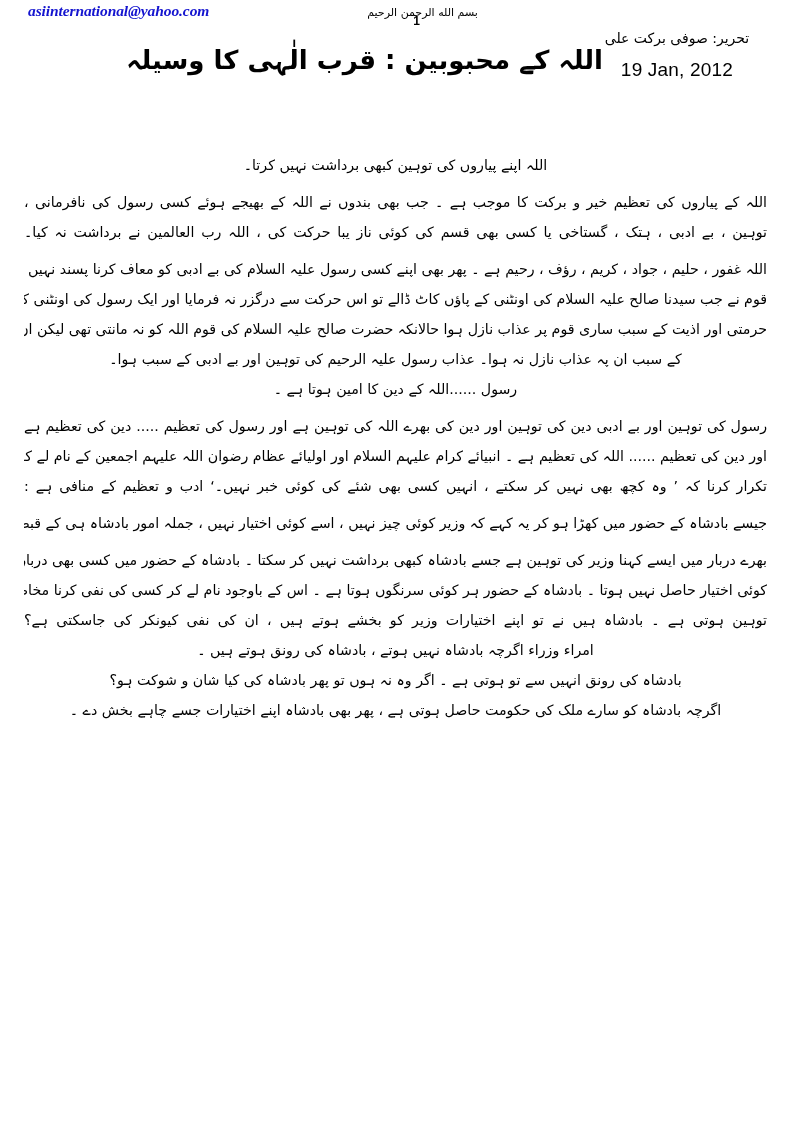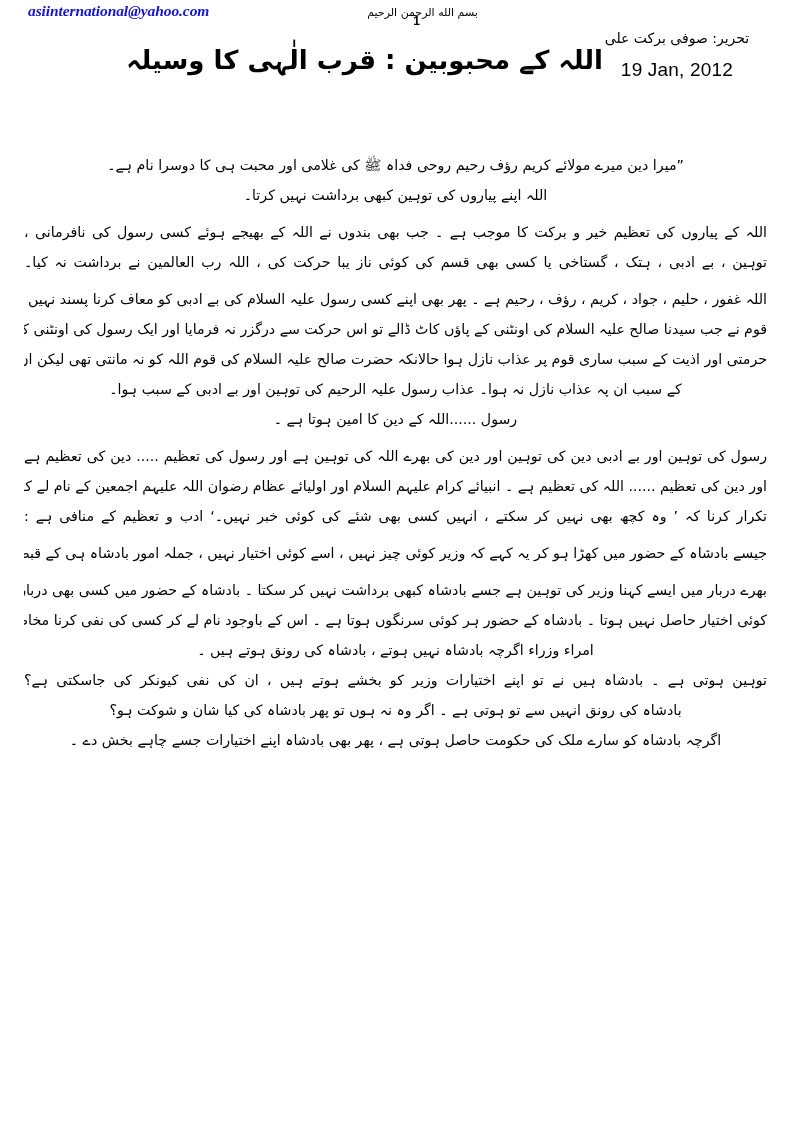--- a/index.html
+++ b/index.html
@@ -146,21 +146,20 @@
 
   <div class="byline">
     <div class="byline-author">تحریر:  صوفی برکت علی</div>
     <div class="byline-date">19 Jan, 2012</div>
   </div>
 
   <div class="doc-title">اللہ کے محبوبین : قرب الٰہی کا وسیلہ</div>
 
   <div class="body-block" id="body-block">
       <div class="para">
-        <span class="line indent-md">”میرا دین میرے مولائے کریم رؤف رحیم روحی فداہ ﷺ کی غلامی اور محبت ہی کا دوسرا نام ہے۔</span>
         <span class="line indent-md">اللہ اپنے پیاروں کی توہین کبھی برداشت نہیں کرتا۔</span>
       </div>
       <div class="spacer-6"></div>
       <div class="para">
         <span class="line full">اللہ کے پیاروں کی تعظیم خیر و برکت کا موجب ہے ۔ جب بھی بندوں نے اللہ کے بھیجے ہوئے کسی رسول کی نافرمانی ،</span>
         <span class="line full">توہین ،  بے ادبی ،  ہتک ،   گستاخی  یا کسی بھی قسم کی کوئی ناز یبا حرکت کی ،   اللہ رب العالمین نے برداشت نہ کیا۔</span>
       </div>
       <div class="spacer-6"></div>
       <div class="para">
         <span class="line full">اللہ غفور ، حلیم ، جواد ، کریم ، رؤف ، رحیم ہے ۔ پھر بھی اپنے کسی رسول علیہ السلام کی بے ادبی کو معاف کرنا پسند نہیں فرما تا ۔</span>
@@ -176,20 +175,20 @@
         <span class="line full">تکرار کرنا کہ  ’ وہ کچھ بھی نہیں کر سکتے ، انہیں کسی بھی شئے کی کوئی خبر نہیں۔‘  ادب و تعظیم کے منافی ہے :</span>
       </div>
       <div class="spacer-6"></div>
       <div class="para">
         <span class="line full">جیسے بادشاہ کے حضور میں کھڑا ہو کر یہ کہے کہ وزیر کوئی چیز نہیں ،  اسے کوئی اختیار نہیں ، جملہ امور بادشاہ ہی کے قبضۂ</span>
       </div>
       <div class="spacer-6"></div>
       <div class="para">
         <span class="line full">بھرے دربار میں ایسے کہنا وزیر کی توہین ہے جسے بادشاہ کبھی برداشت نہیں کر سکتا ۔ بادشاہ کے حضور میں کسی بھی درباری کو</span>
         <span class="line full">کوئی اختیار حاصل نہیں ہوتا ۔ بادشاہ کے حضور ہر کوئی سرنگوں ہوتا ہے ۔ اس کے باوجود نام لے کر کسی کی نفی کرنا مخاطب کی</span>
+        <span class="line full">توہین ہوتی ہے ۔  بادشاہ ہیں نے تو اپنے اختیارات وزیر کو بخشے ہوتے ہیں ،  ان کی نفی کیونکر کی جاسکتی ہے؟</span>
         <span class="line indent-md">امراء  وزراء اگرچہ بادشاہ نہیں ہوتے ،  بادشاہ کی رونق ہوتے ہیں ۔</span>
-        <span class="line full">توہین ہوتی ہے ۔  بادشاہ ہیں نے تو اپنے اختیارات وزیر کو بخشے ہوتے ہیں ،  ان کی نفی کیونکر کی جاسکتی ہے؟</span>
         <span class="line indent-md">بادشاہ کی رونق انہیں سے تو ہوتی ہے ۔ اگر وہ نہ ہوں تو پھر بادشاہ کی کیا شان و شوکت ہو؟</span>
         <span class="line indent-md">اگرچہ بادشاہ کو سارے ملک کی حکومت حاصل ہوتی ہے ، پھر بھی بادشاہ  اپنے اختیارات جسے چاہے بخش دے ۔</span>
       </div>
     </div>
 
 </div>
 
 </body></html>

